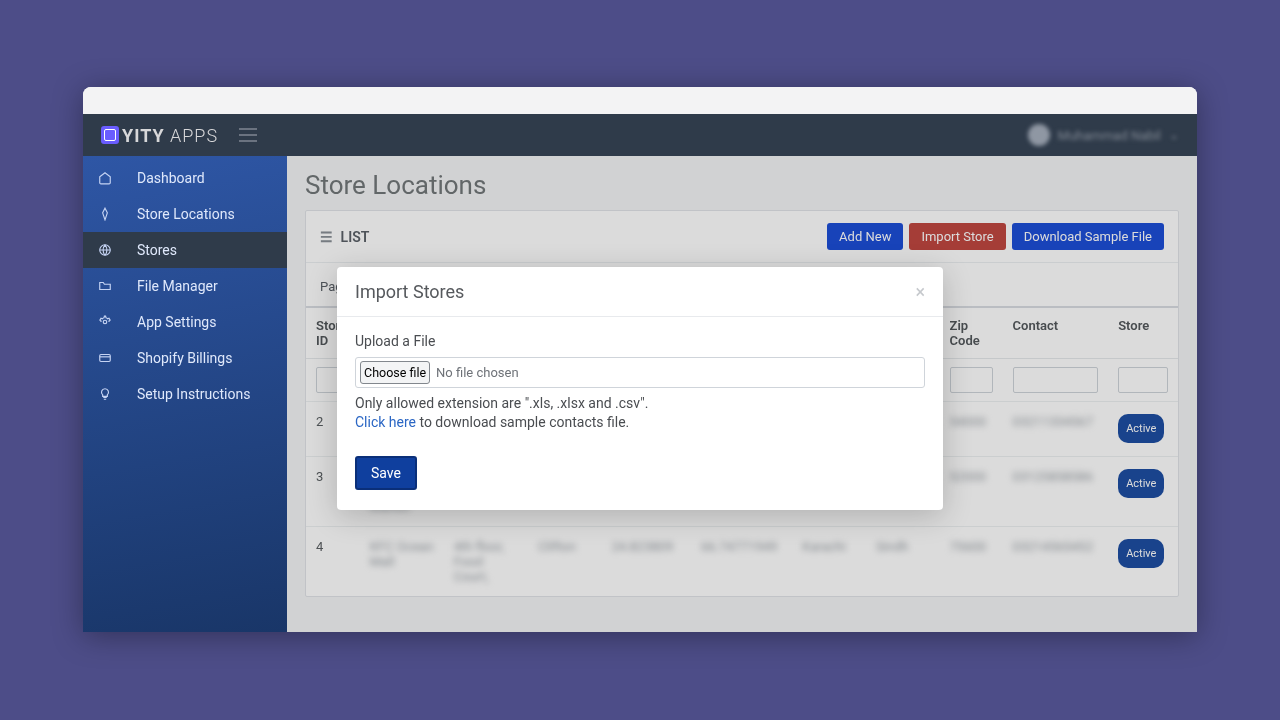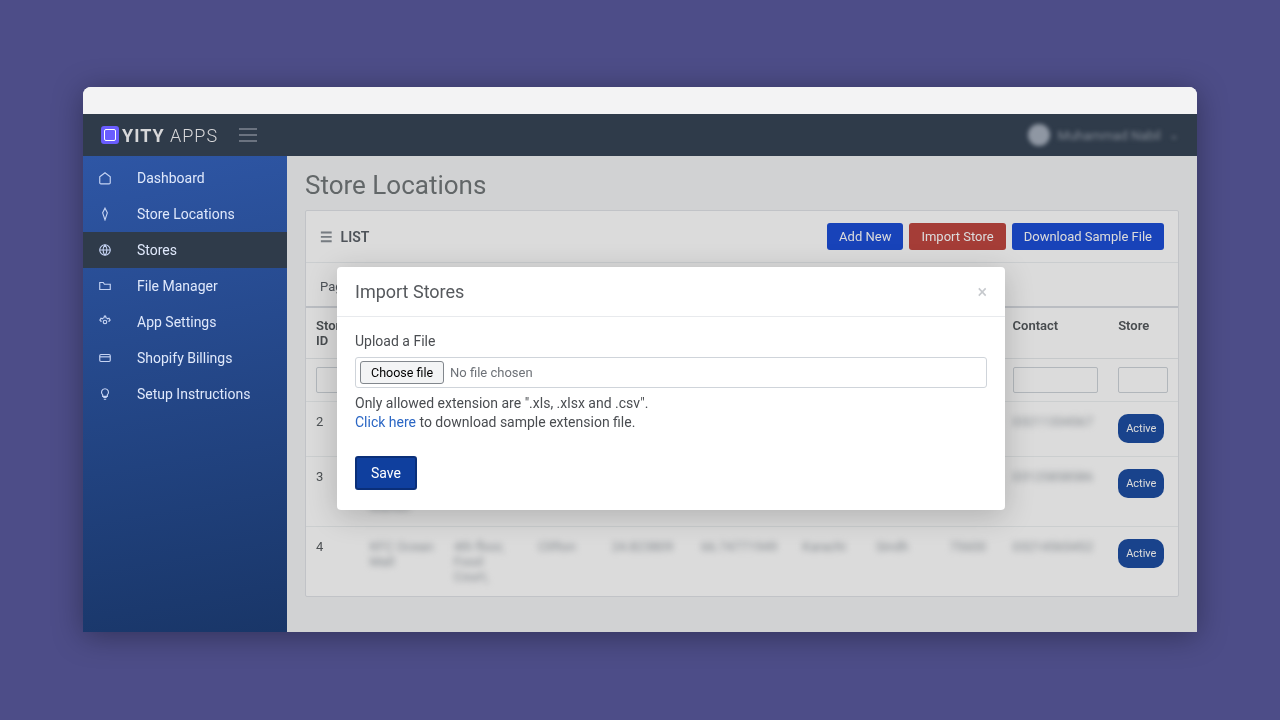--- a/index.html
+++ b/index.html
@@ -38,28 +38,28 @@
 .btn-danger { background:#c14740; }
 .subhead { padding: 16px 14px 12px; color:#5b6168; font-size:13px; }
 .table { width:100%; border-collapse:collapse; font-size:13px; color:#5b6063; }
 .table th { text-align:left; font-weight:600; color:#54595d; padding:10px 10px; border-top:2px solid #d9dde2; border-bottom:1px solid #e6e9ec; vertical-align:top; }
 .table td { padding:12px 10px; border-top:1px solid #edf0f2; vertical-align:top; }
 .table .filter td { padding: 8px 10px; border-top:none; }
 .filter-input { width:100%; height:26px; border:1px solid #cfd4da; border-radius:2px; }
 .blur { filter: blur(3px); color:#9aa0a6; }
 .badge { background:#1e4fa3; color:#fff; font-size:11px; padding:8px 8px; border-radius:10px; display:inline-block; }
 .overlay { position:absolute; inset:0; background:rgba(0,0,0,0.14); }
-.modal { position:absolute; left:337px; top:267px; width:668px; background:#fff; border-radius:4px; box-shadow:0 6px 30px rgba(0,0,0,0.2); }
+.modal { position:absolute; left:337px; top:267px; width:606px; background:#fff; border-radius:4px; box-shadow:0 6px 30px rgba(0,0,0,0.2); }
 .modal-head { display:flex; justify-content:space-between; align-items:center; padding:14px 18px; border-bottom:1px solid #e8eaed; }
 .modal-title { font-size:18px; color:#56595d; font-weight:400; }
 .modal-close { color:#c6c9cd; font-size:18px; cursor:pointer; }
 .modal-body { padding: 16px 18px 20px; font-size:14px; color:#4a4d51; }
 .form-label { display:block; margin-bottom:8px; }
 .file-row { border:1px solid #cfd4da; border-radius:3px; padding:3px 4px; display:flex; align-items:center; gap:6px; margin-bottom:6px; }
-.file-btn { font-size:12.5px; padding:3px 10px; border:1px solid #82878d; background:#f3f4f5; border-radius:3px; cursor:pointer; }
+.file-btn { font-size:12.5px; padding:3px 3px; border:1px solid #82878d; background:#f3f4f5; border-radius:3px; cursor:pointer; }
 .file-text { color:#6e7278; font-size:13px; }
 .help { color:#4a4d51; font-size:14px; line-height:1.35; }
 .help a { color:#2a66c4; text-decoration:none; }
 .save-btn { margin-top:24px; background:#0f3f9e; color:#fff; border:2px solid #0a2f79; padding:7px 14px; border-radius:3px; font-size:14px; cursor:pointer; }
 svg { display:block; }
 </style>
 </head>
 <body>
 
 <div class="window">
@@ -240,17 +240,17 @@
     <div class="modal-close">×</div>
   </div>
   <div class="modal-body">
     <label class="form-label">Upload a File</label>
     <div class="file-row">
       <button class="file-btn">Choose file</button>
       <span class="file-text">No file chosen</span>
     </div>
     <div class="help">
       <span>Only allowed extension are ".xls, .xlsx and .csv".</span><br>
-      <a href="#">Click here</a><span> to download sample extension file.</span>
+      <a href="#">Click here</a><span> to download sample contacts file.</span>
     </div>
     <button class="save-btn">Save</button>
   </div>
 </div>
 
 </body></html>

